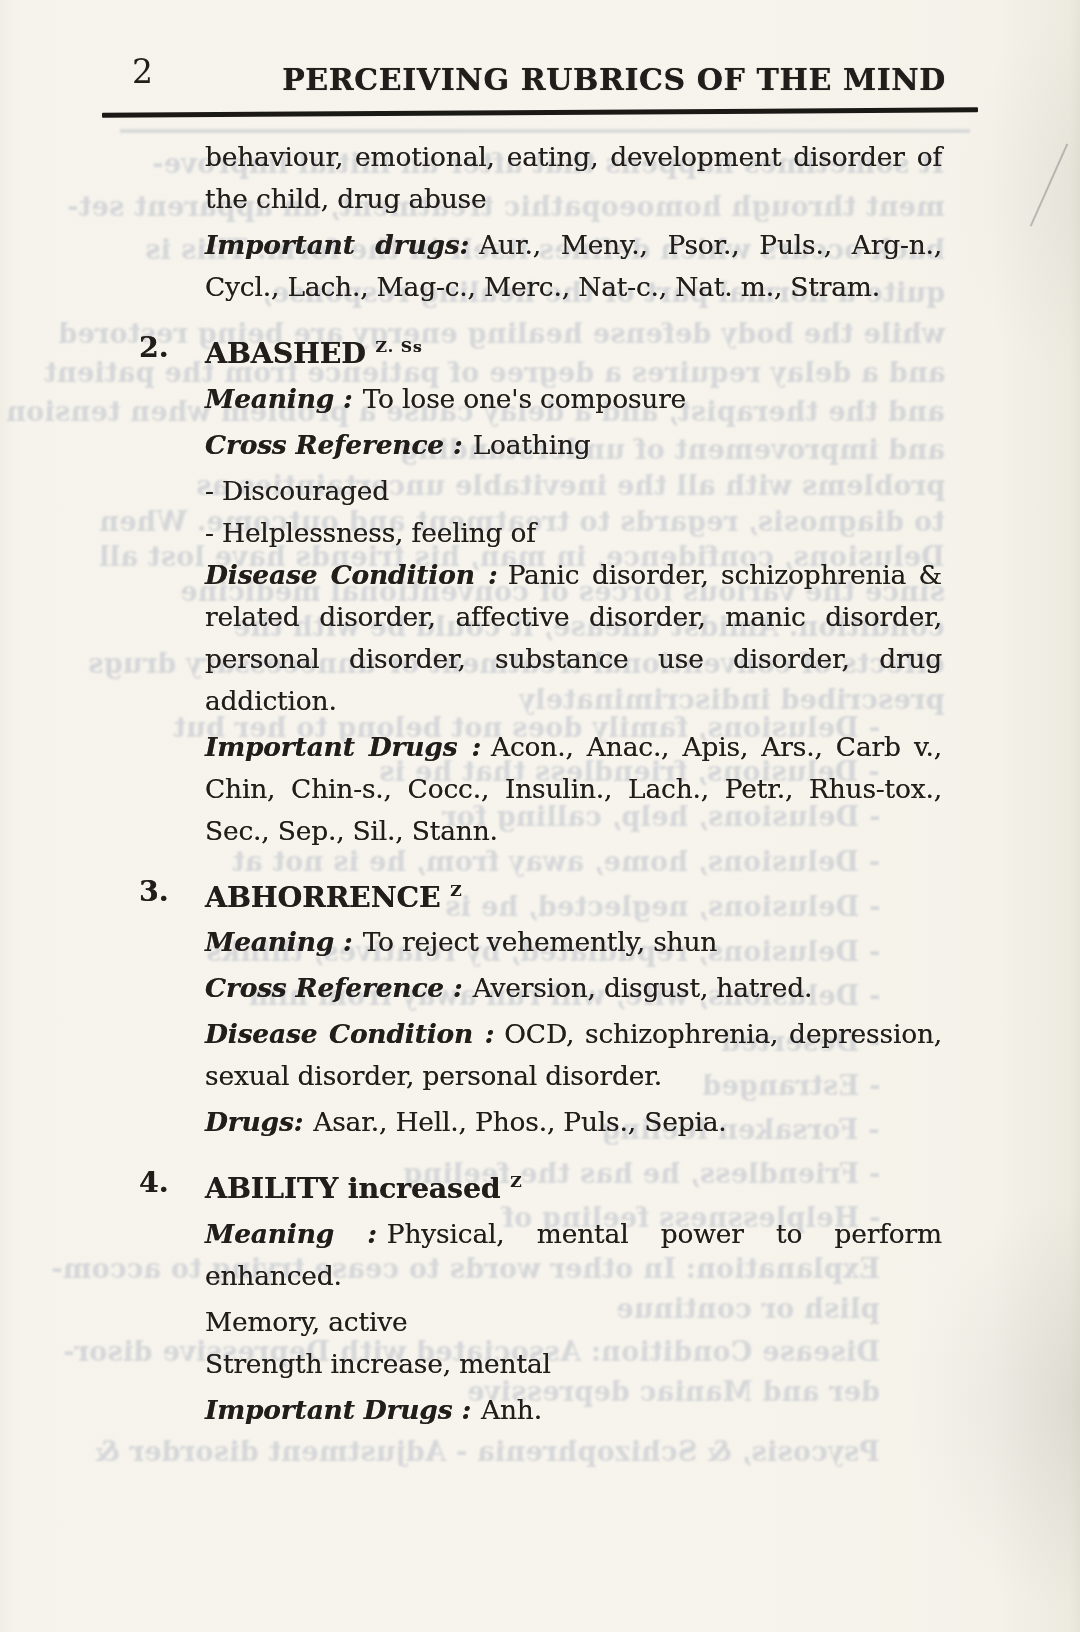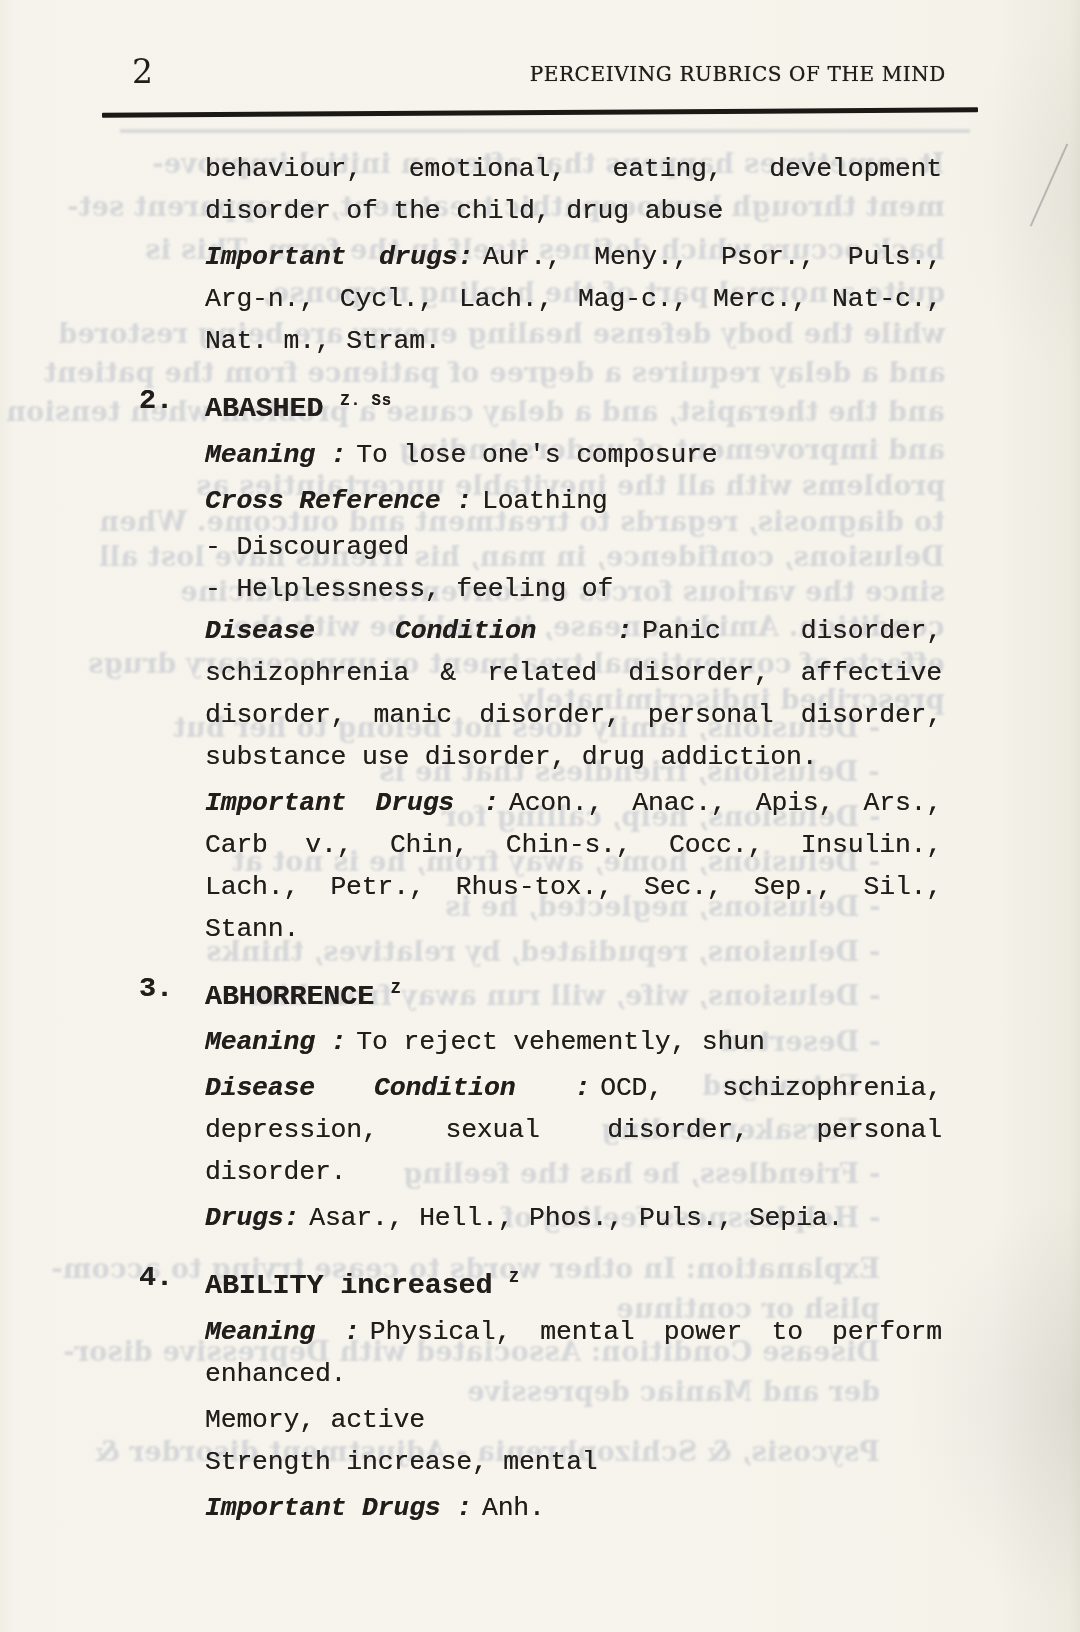--- a/index.html
+++ b/index.html
@@ -24,31 +24,30 @@
     letter-spacing:0.3px;
   }
   .ghost-rule { position:absolute; height:4px; background:rgba(130,145,165,0.25); filter:blur(1px); }
   .scratch { position:absolute; width:2px; height:90px; background:rgba(90,90,90,0.35);
              transform:rotate(24deg); filter:blur(0.5px); }
   
   .content { position:absolute; inset:0; z-index:1; }
   .page-num { position:absolute; left:132px; top:52px; font-size:33px; }
   .header-title {
     position:absolute; top:62px; right:134px;
-    font-size:20px; font-weight:400; letter-spacing:0.6px;
+    font-size:30px; font-weight:700; letter-spacing:0.6px;
     text-shadow:0 0 0.7px rgba(25,22,20,0.8);
   }
   .rule { position:absolute; left:102px; top:110px; width:876px; height:5px;
           background:#1b1916; transform:rotate(-0.35deg); border-radius:1px; }
   .body-text {
-    position:absolute; top:148px; left:0; right:0;
+    position:absolute; top:136px; left:0; right:0;
     padding:0 138px 0 205px;
     font-size:26.5px; line-height:42px; letter-spacing:-0.2px;
     text-shadow:0 0 0.6px rgba(30,26,22,0.65);
-    font-family:Liberation Mono, monospace;
   }
   .row { margin:0 0 4px 0; text-align:justify; }
   .row.tight { margin-bottom:0; }
   .lbl { font-weight:700; font-style:italic; margin-right:10px; }
   .lbl:empty { display:none; margin:0; }
   .entry { position:relative; margin-top:18px; }
   .entry-head { position:relative; margin:0 0 4px 0; font-weight:700; font-size:28.5px; }
   .entry-num { position:absolute; left:-66px; top:0; }
   .entry-sup { font-size:0.55em; vertical-align:super; letter-spacing:1px; }
   .intro .row:last-child { margin-bottom:8px; }
@@ -127,20 +126,21 @@
   </div>
 
   <div class="entry">
     <p class="entry-head">
       <span class="entry-num">3.</span>
       <span class="entry-title">ABHORRENCE</span>
       <span class="entry-sup">Z</span>
     </p>
     <div class="rows">
               <p class="row"><span class="lbl">Meaning :</span><span>To reject vehemently, shun</span></p>
+              <p class="row"><span class="lbl">Cross Reference :</span><span>Aversion, disgust, hatred.</span></p>
               <p class="row"><span class="lbl">Disease Condition :</span><span>OCD, schizophrenia, depression, sexual disorder, personal disorder.</span></p>
               <p class="row"><span class="lbl">Drugs:</span><span>Asar., Hell., Phos., Puls., Sepia.</span></p>
             </div>
   </div>
 
   <div class="entry">
     <p class="entry-head">
       <span class="entry-num">4.</span>
       <span class="entry-title">ABILITY increased</span>
       <span class="entry-sup">Z</span>

